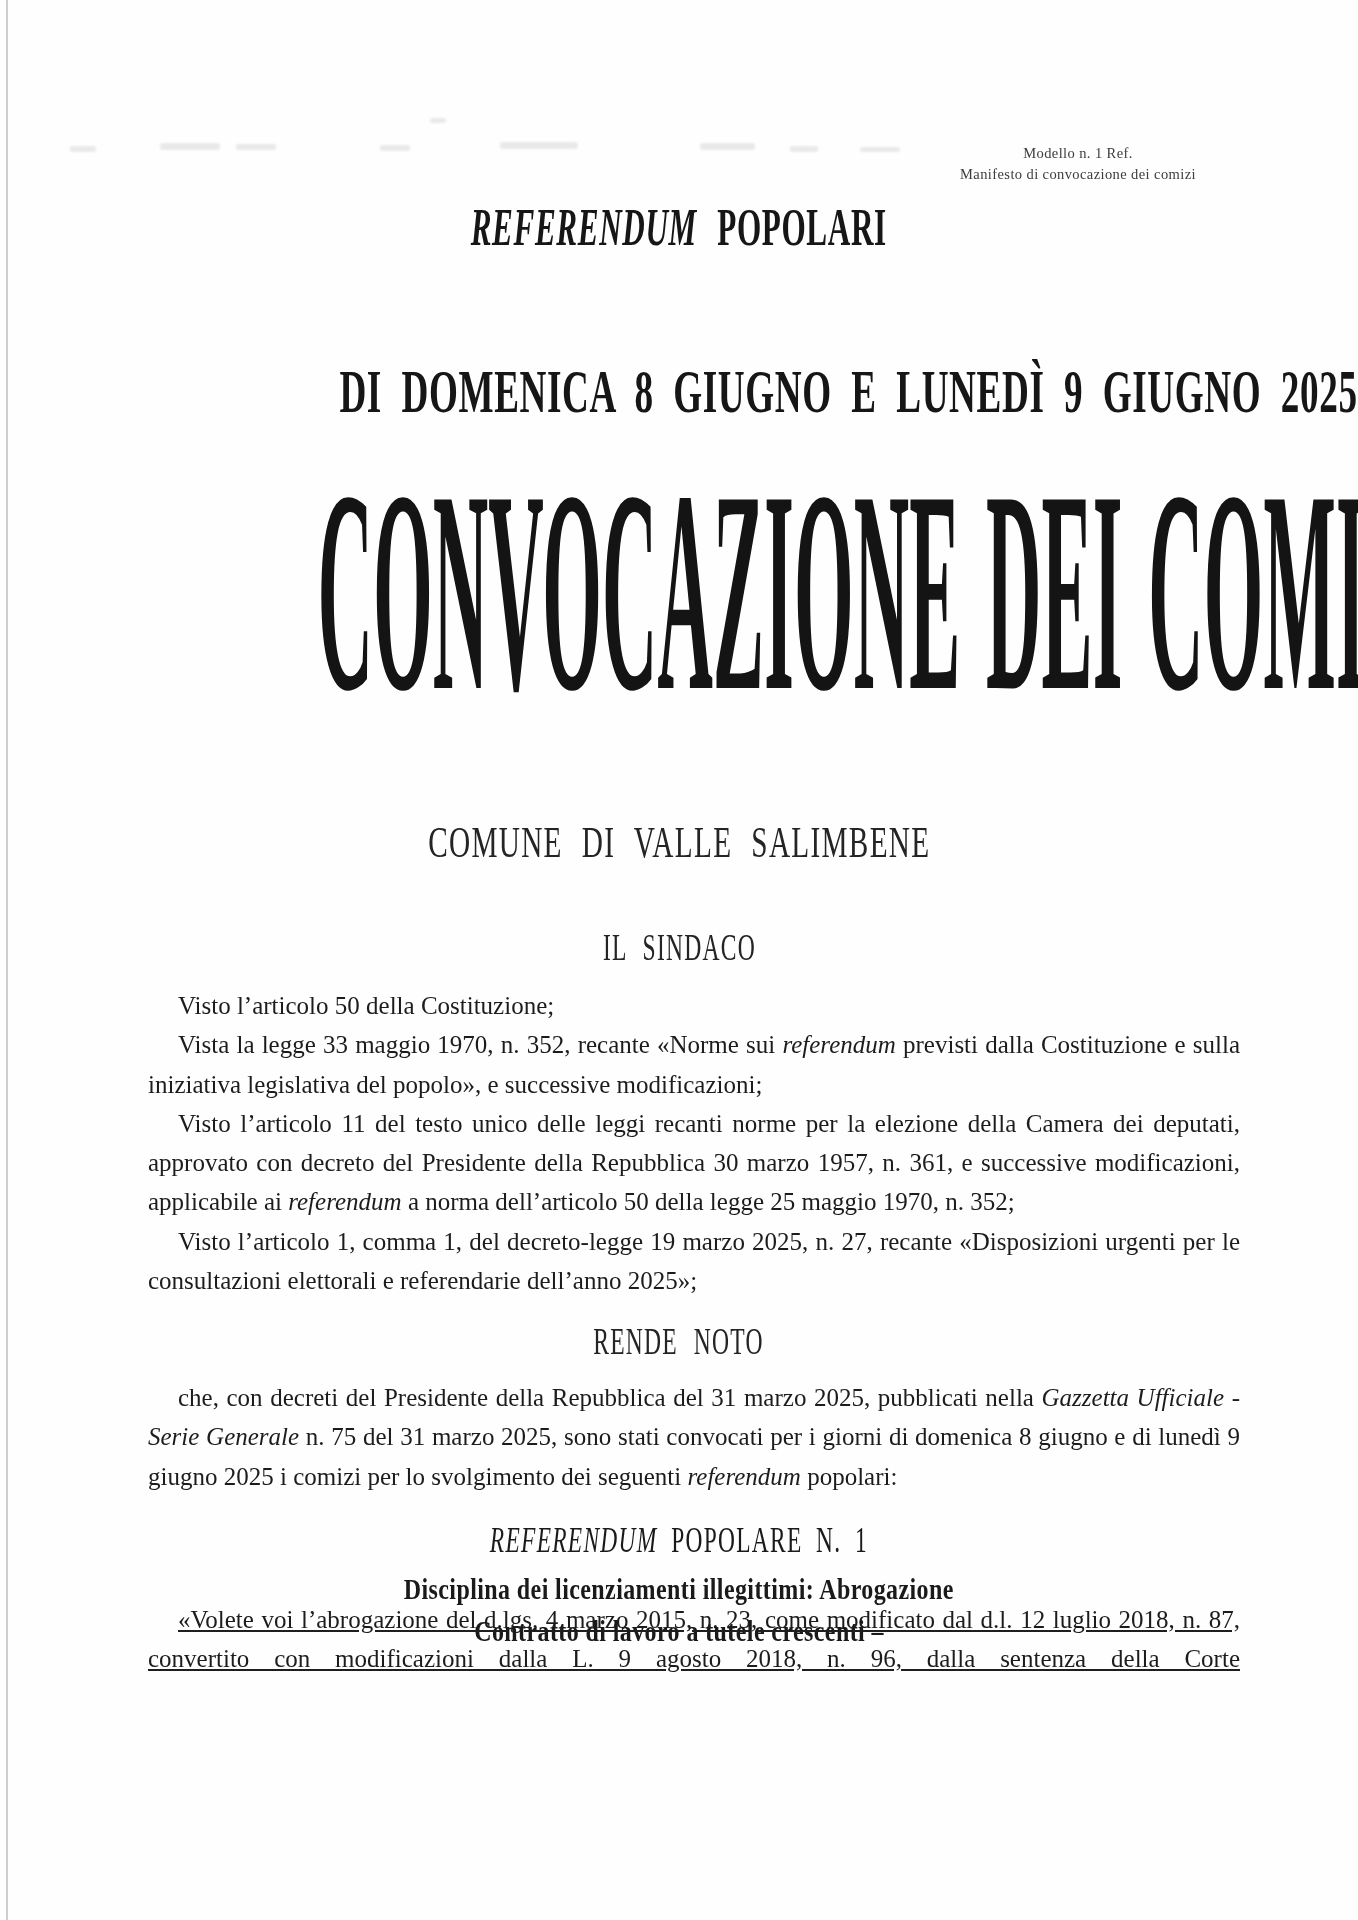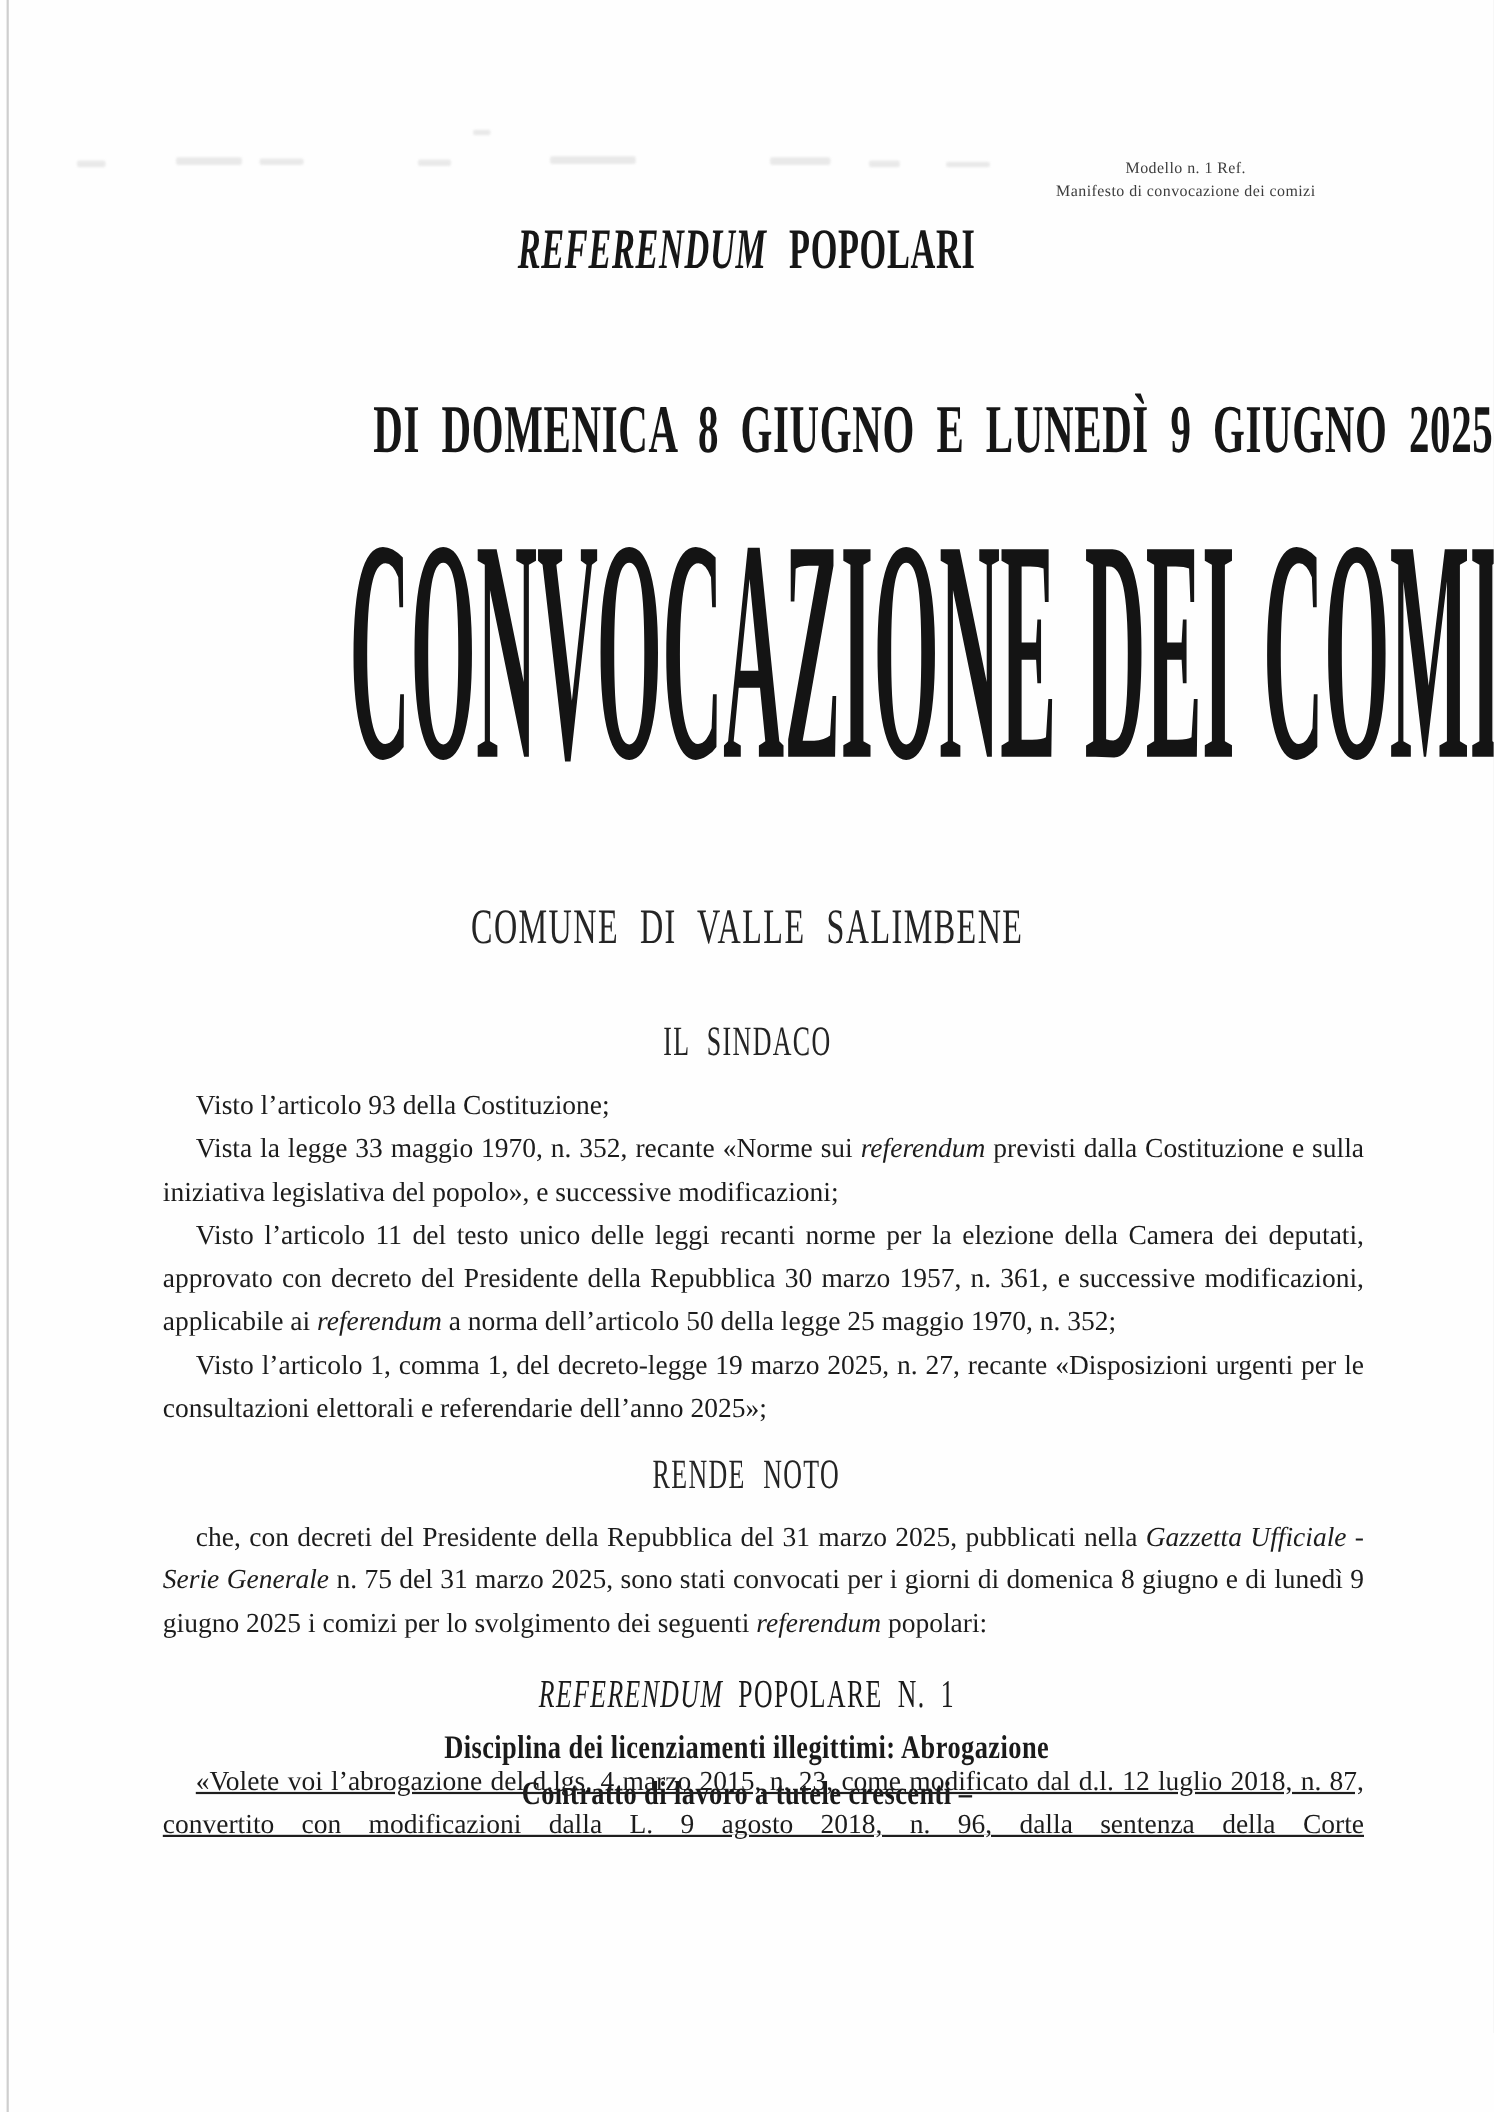--- a/index.html
+++ b/index.html
@@ -102,21 +102,21 @@
 
   <div class="comune">
     <span class="squeeze">COMUNE DI VALLE SALIMBENE</span>
   </div>
 
   <div class="caps-head sindaco">
     <span class="squeeze">IL SINDACO</span>
   </div>
 
   <div class="bodyblock premises">
-    <p><span>Visto l’articolo 93 della Costituzione;</span></p>
+    <p><span>Visto l’articolo 50 della Costituzione;</span></p>
     <p><span>Vista la legge 33 maggio 1970, n. 352, recante «Norme sui </span><span class="seg-it">referendum</span><span> previsti dalla Costituzione e sulla iniziativa legislativa del popolo», e successive modificazioni;</span></p>
     <p><span>Visto l’articolo 11 del testo unico delle leggi recanti norme per la elezione della Camera dei deputati, approvato con decreto del Presidente della Repubblica 30 marzo 1957, n. 361, e successive modificazioni, applicabile ai </span><span class="seg-it">referendum</span><span> a norma dell’articolo 50 della legge 25 maggio 1970, n. 352;</span></p>
     <p><span>Visto l’articolo 1, comma 1, del decreto-legge 19 marzo 2025, n. 27, recante «Disposizioni urgenti per le consultazioni elettorali e referendarie dell’anno 2025»;</span></p>
   </div>
 
   <div class="caps-head rende">
     <span class="squeeze">RENDE NOTO</span>
   </div>
 
   <div class="bodyblock announcement">

